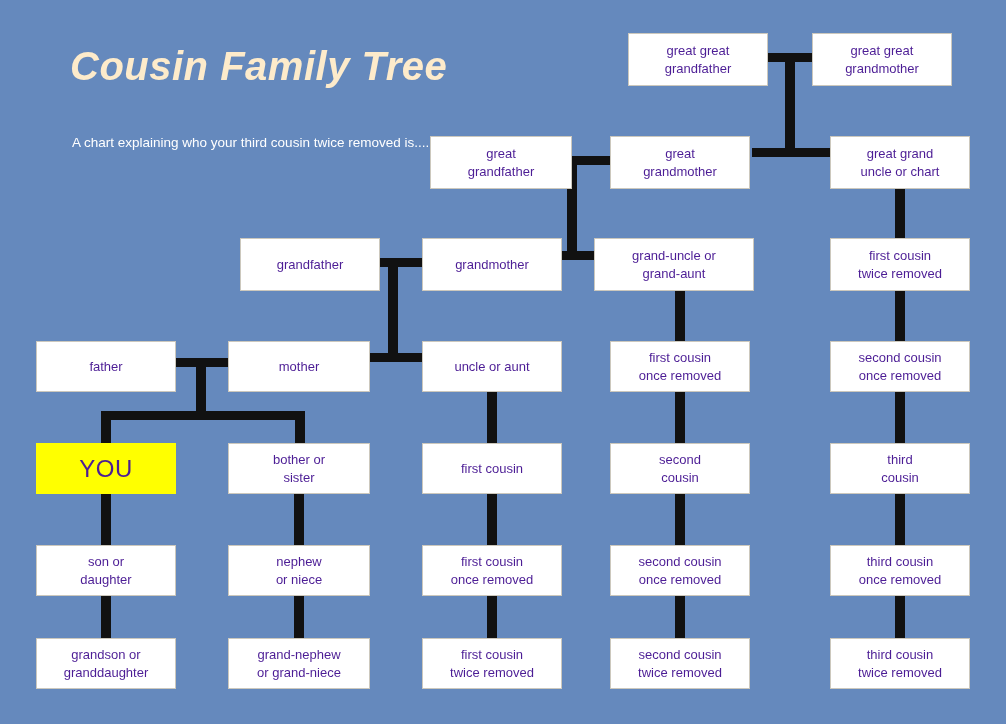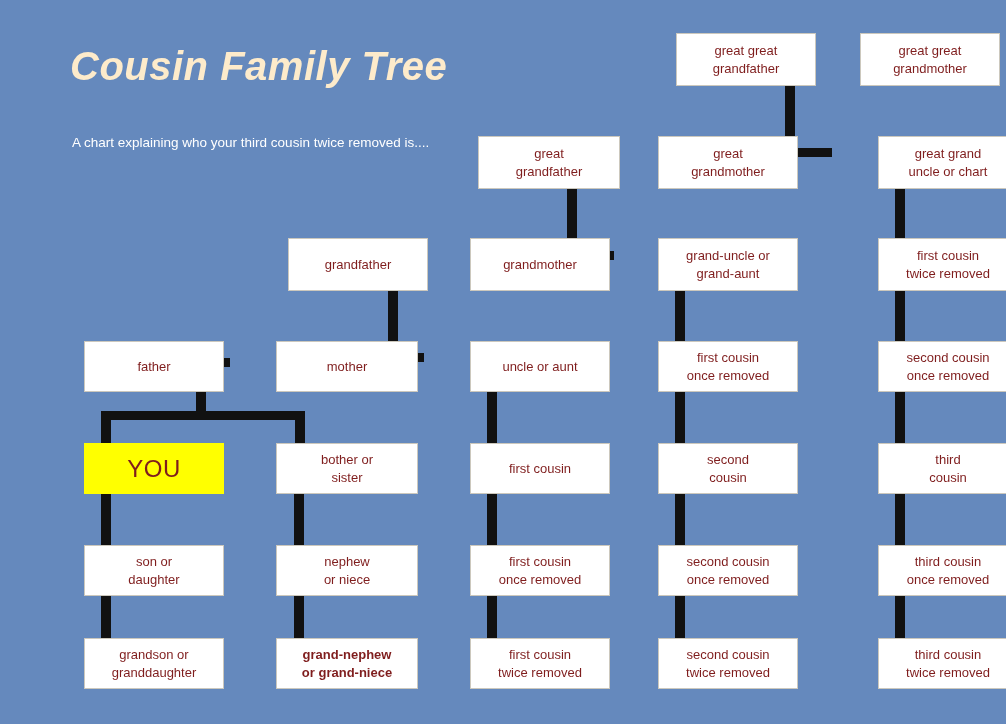--- a/index.html
+++ b/index.html
@@ -52,25 +52,24 @@
   .node {
     position: absolute;
     background: #ffffff;
     border: 1px solid #ccc8bd;
     box-sizing: border-box;
     display: flex;
     align-items: center;
     justify-content: center;
     text-align: center;
     font-size: 13px;
-    color: #7f1d1d;
+    color: #4c1d95;
     line-height: 1.32;
     z-index: 3;
     padding: 2px 4px;
-    margin-left: 48px;
   }
   .node.you {
     background: #ffff00;
     border-color: #ffff00;
     font-size: 24px;
     letter-spacing: 0.5px;
   }
   .node .lbl {
     display: block;
     width: 100%;
@@ -139,21 +138,21 @@
       <div class="node" style="left: 830px; top: 136px; width: 140px; height: 53px; background: rgb(255, 255, 255); border-color: rgb(204, 200, 189);">
         <span class="lbl">great grand
 uncle or chart</span>
       </div>
       <div class="node" style="left: 240px; top: 238px; width: 140px; height: 53px; background: rgb(255, 255, 255); border-color: rgb(204, 200, 189);">
         <span class="lbl">grandfather</span>
       </div>
       <div class="node" style="left: 422px; top: 238px; width: 140px; height: 53px; background: rgb(255, 255, 255); border-color: rgb(204, 200, 189);">
         <span class="lbl">grandmother</span>
       </div>
-      <div class="node" style="left: 610px; top: 238px; width: 140px; height: 53px; background: rgb(255, 255, 255); border-color: rgb(204, 200, 189);">
+      <div class="node" style="left: 594px; top: 238px; width: 160px; height: 53px; background: rgb(255, 255, 255); border-color: rgb(204, 200, 189);">
         <span class="lbl">grand-uncle or
 grand-aunt</span>
       </div>
       <div class="node" style="left: 830px; top: 238px; width: 140px; height: 53px; background: rgb(255, 255, 255); border-color: rgb(204, 200, 189);">
         <span class="lbl">first cousin
 twice removed</span>
       </div>
       <div class="node" style="left: 36px; top: 341px; width: 140px; height: 51px; background: rgb(255, 255, 255); border-color: rgb(204, 200, 189);">
         <span class="lbl">father</span>
       </div>
@@ -206,21 +205,21 @@
 once removed</span>
       </div>
       <div class="node" style="left: 830px; top: 545px; width: 140px; height: 51px; background: rgb(255, 255, 255); border-color: rgb(204, 200, 189);">
         <span class="lbl">third cousin
 once removed</span>
       </div>
       <div class="node" style="left: 36px; top: 638px; width: 140px; height: 51px; background: rgb(255, 255, 255); border-color: rgb(204, 200, 189);">
         <span class="lbl">grandson or
 granddaughter</span>
       </div>
-      <div class="node" style="left: 228px; top: 638px; width: 142px; height: 51px; background: rgb(255, 255, 255); border-color: rgb(204, 200, 189); font-weight: bold;">
+      <div class="node" style="left: 228px; top: 638px; width: 142px; height: 51px; background: rgb(255, 255, 255); border-color: rgb(204, 200, 189);">
         <span class="lbl">grand-nephew
 or grand-niece</span>
       </div>
       <div class="node" style="left: 422px; top: 638px; width: 140px; height: 51px; background: rgb(255, 255, 255); border-color: rgb(204, 200, 189);">
         <span class="lbl">first cousin
 twice removed</span>
       </div>
       <div class="node" style="left: 610px; top: 638px; width: 140px; height: 51px; background: rgb(255, 255, 255); border-color: rgb(204, 200, 189);">
         <span class="lbl">second cousin
 twice removed</span>

